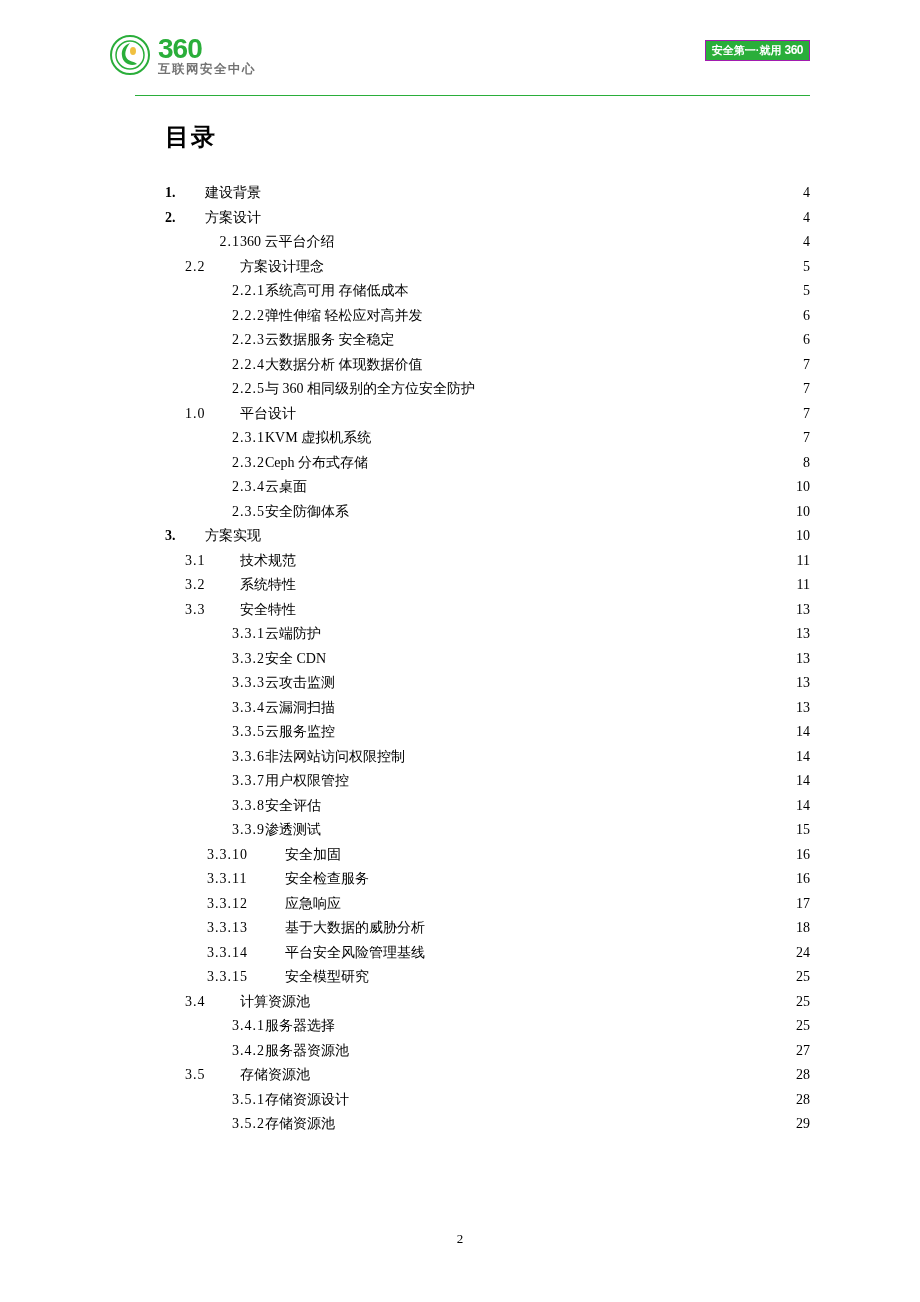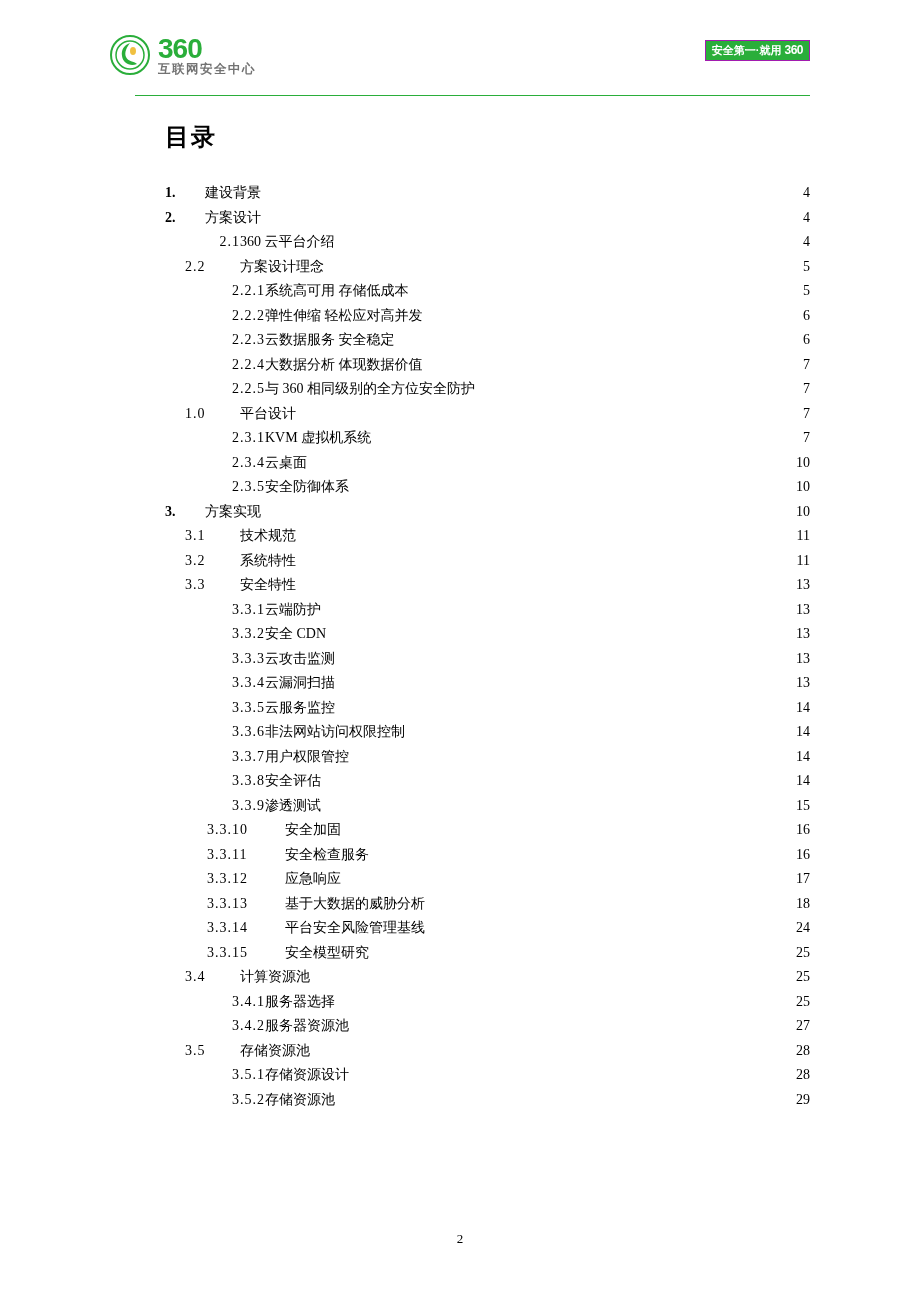--- a/index.html
+++ b/index.html
@@ -208,20 +208,26 @@
         <span class="lead"></span>
         <span class="pg">7</span>
       </div>
       <div class="row lvl3">
         <span class="num">2.3.1</span>
         <span class="lbl">KVM 虚拟机系统</span>
         <span class="lead"></span>
         <span class="pg">7</span>
       </div>
       <div class="row lvl3">
+        <span class="num">2.3.2</span>
+        <span class="lbl">Ceph 分布式存储</span>
+        <span class="lead"></span>
+        <span class="pg">8</span>
+      </div>
+      <div class="row lvl3">
         <span class="num">2.3.4</span>
         <span class="lbl">云桌面</span>
         <span class="lead"></span>
         <span class="pg">10</span>
       </div>
       <div class="row lvl3">
         <span class="num">2.3.5</span>
         <span class="lbl">安全防御体系</span>
         <span class="lead"></span>
         <span class="pg">10</span>

